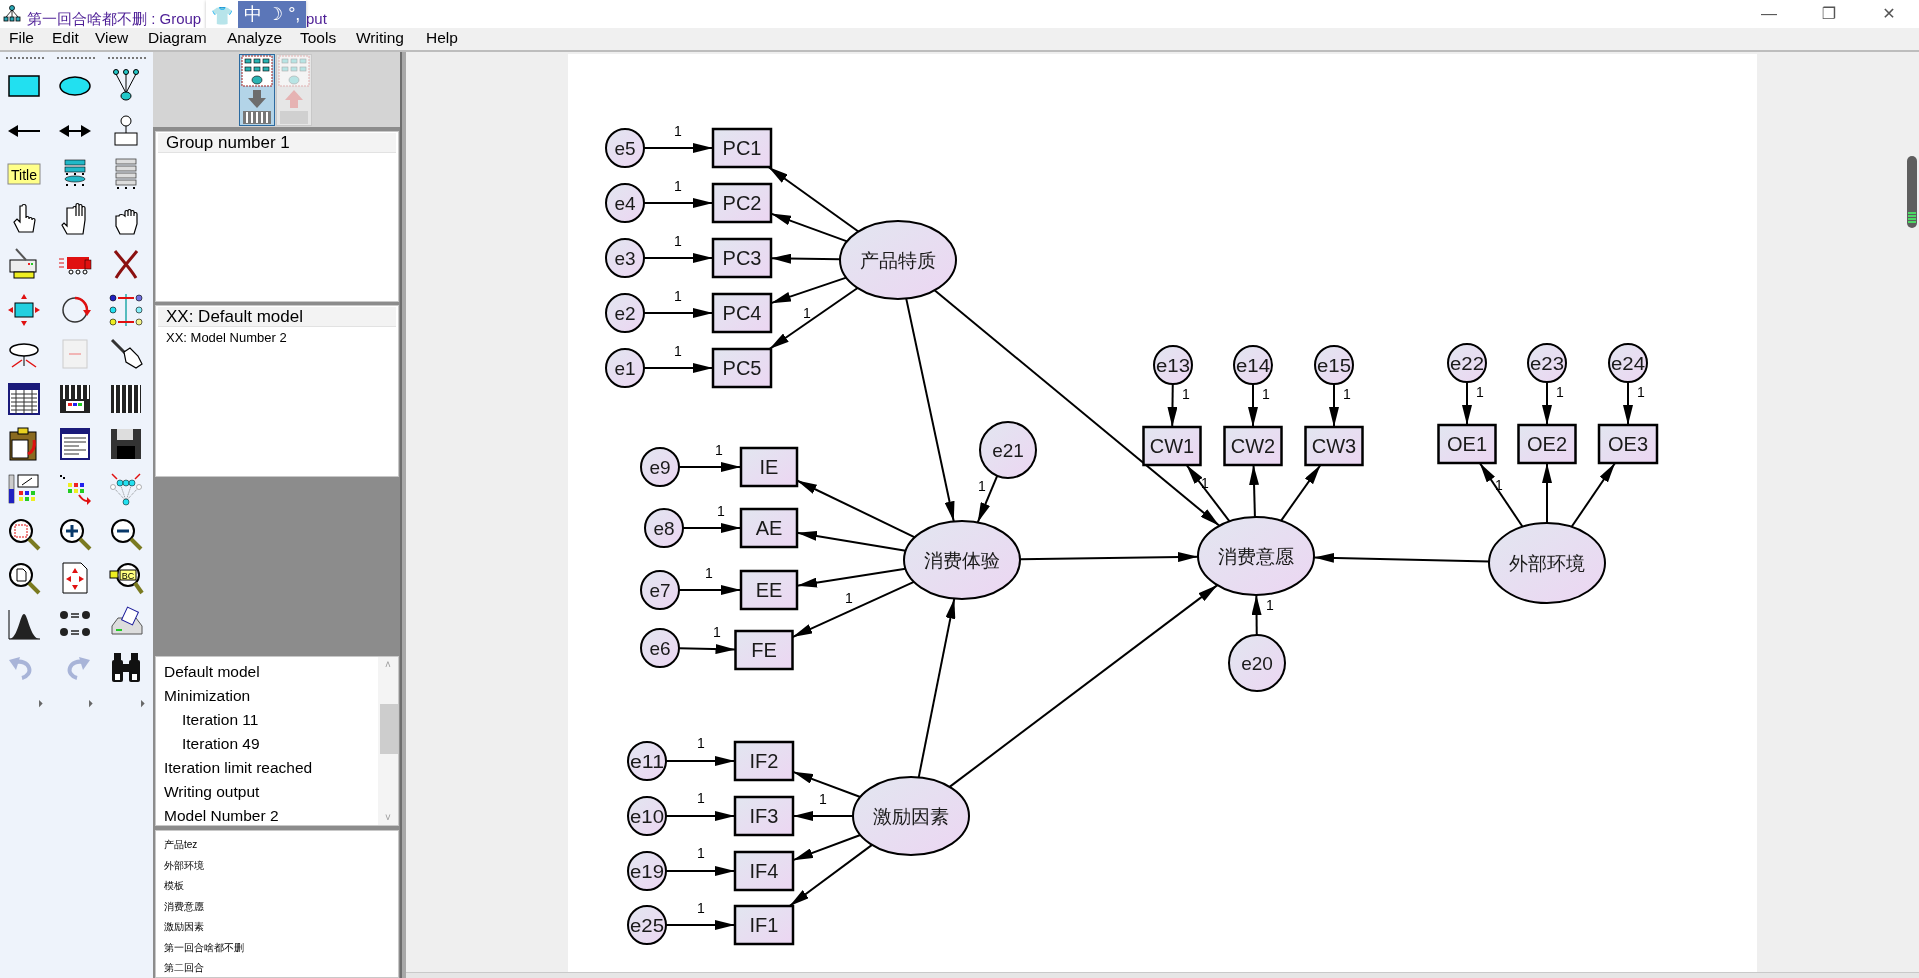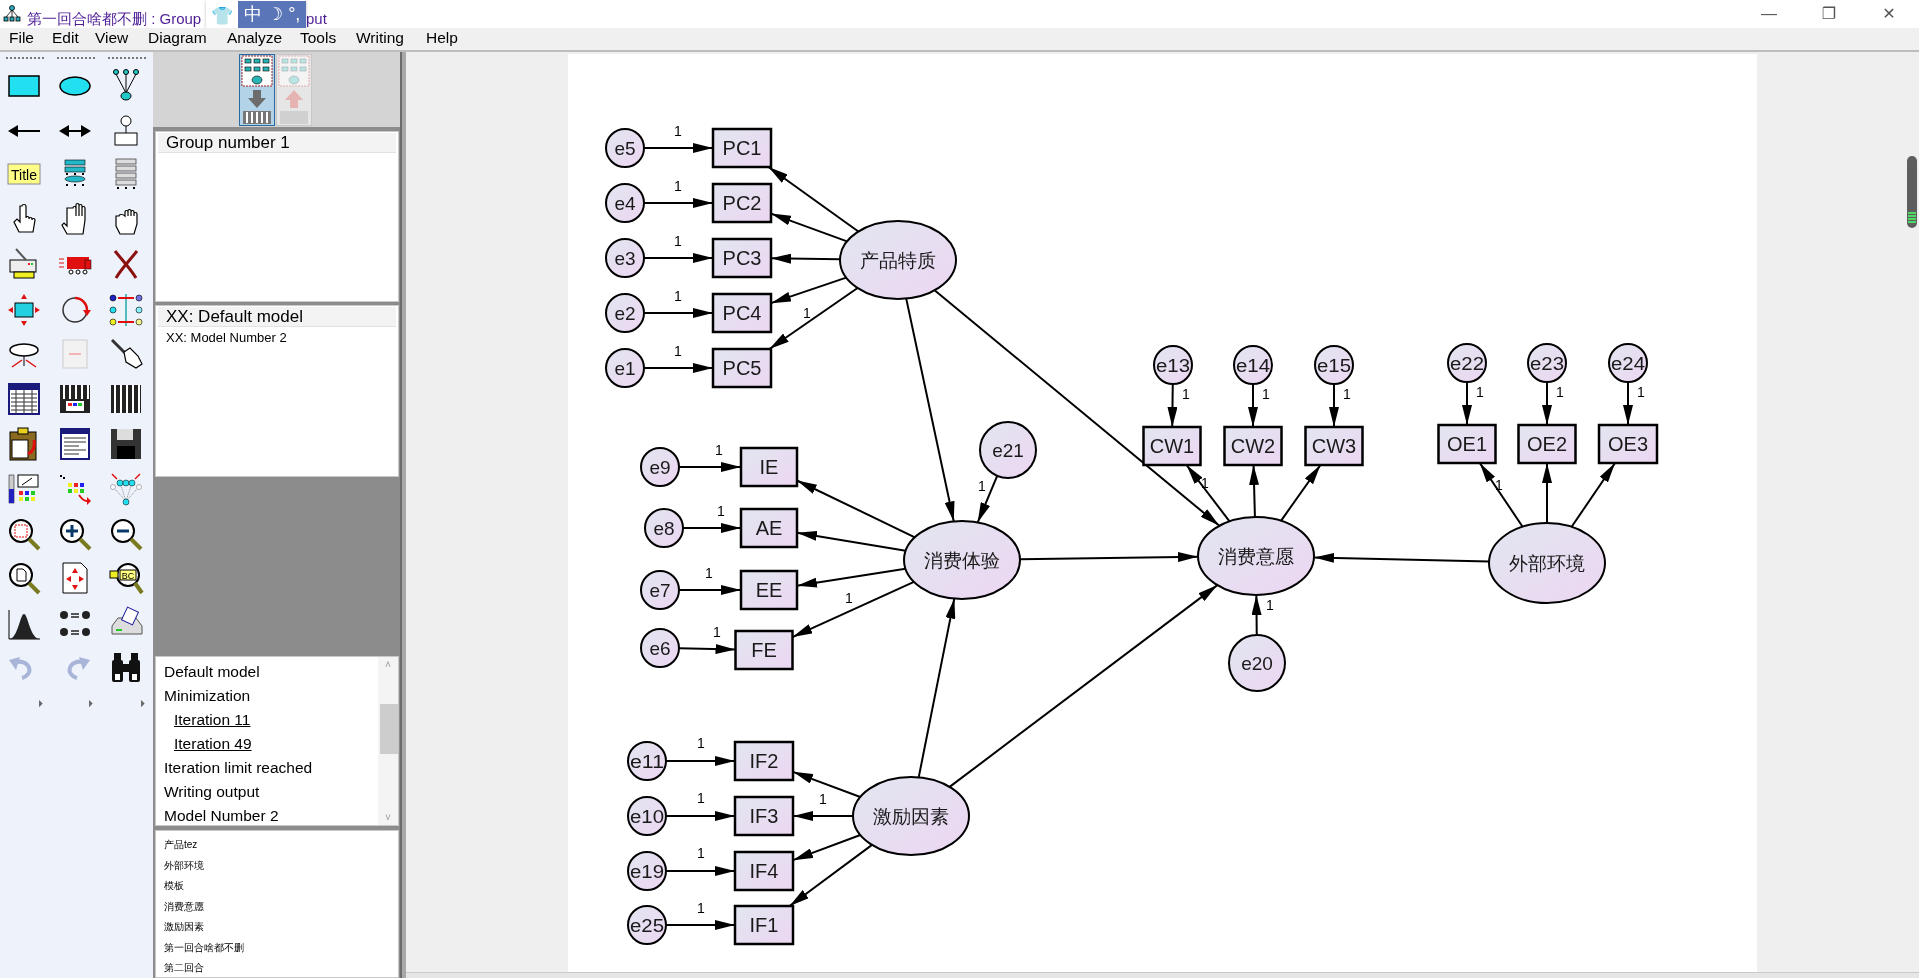--- a/index.html
+++ b/index.html
@@ -22,21 +22,21 @@
   .tb svg { width: 36px; height: 36px; }
   .tbmore { position: absolute; top: 646px; font-size: 10px; color: #666; }
 
   #leftpanel { position: absolute; left: 153px; top: 52px; width: 247px; height: 926px; background: #8c8c8c; }
   #leftpanel .imgarea { position: absolute; left: 0; top: 0; width: 247px; height: 75px; background: #d4d4d4; }
   .viewbtn { position: absolute; top: 2px; width: 36px; height: 72px; }
   .pane { position: absolute; left: 2px; width: 244px; background: #fff; border: 1px solid #c8c8c8; }
   .pane .hdr { height: 20px; background: #f3f3f3; border-bottom: 1px solid #e2e2e2; font-size: 17px; line-height: 20px; padding-left: 8px; color: #000; margin: 1px 2px; }
   .pane .row { height: 20px; font-size: 13px; line-height: 20px; padding-left: 10px; color: #000; }
   .logpane .row { height: 24px; line-height: 24px; font-size: 15.5px; padding-left: 8px; }
-  .logpane .row.ind { padding-left: 18px; text-decoration: underline; }
+  .logpane .row.ind { padding-left: 26px; }
   .logscroll { position: absolute; right: 0; top: 0; width: 20px; height: 100%; background: #f4f4f4; }
   .logscroll .thumb { position: absolute; left: 2px; top: 47px; width: 18px; height: 50px; background: #cdcdcd; }
   .logscroll .up, .logscroll .dn { position: absolute; left: 0; width: 20px; text-align: center; font-size: 10px; color: #9a9a9a; }
   .filepane .row { height: 20.5px; line-height: 20.5px; font-size: 10px; padding-left: 8px; }
 
   #canvasborder { position: absolute; left: 400px; top: 52px; width: 6px; height: 926px; background: #a8a8a8; border-left: 2px solid #6d6d6d; }
   #canvas { position: absolute; left: 406px; top: 52px; width: 1513px; height: 920px; background: #efefef; }
   #page { position: absolute; left: 568px; top: 54px; width: 1189px; height: 918px; background: #ffffff; }
   #diagram { position: absolute; left: 0; top: 0; width: 1919px; height: 978px; pointer-events: none; }
   #diagram .hit { pointer-events: auto; }

